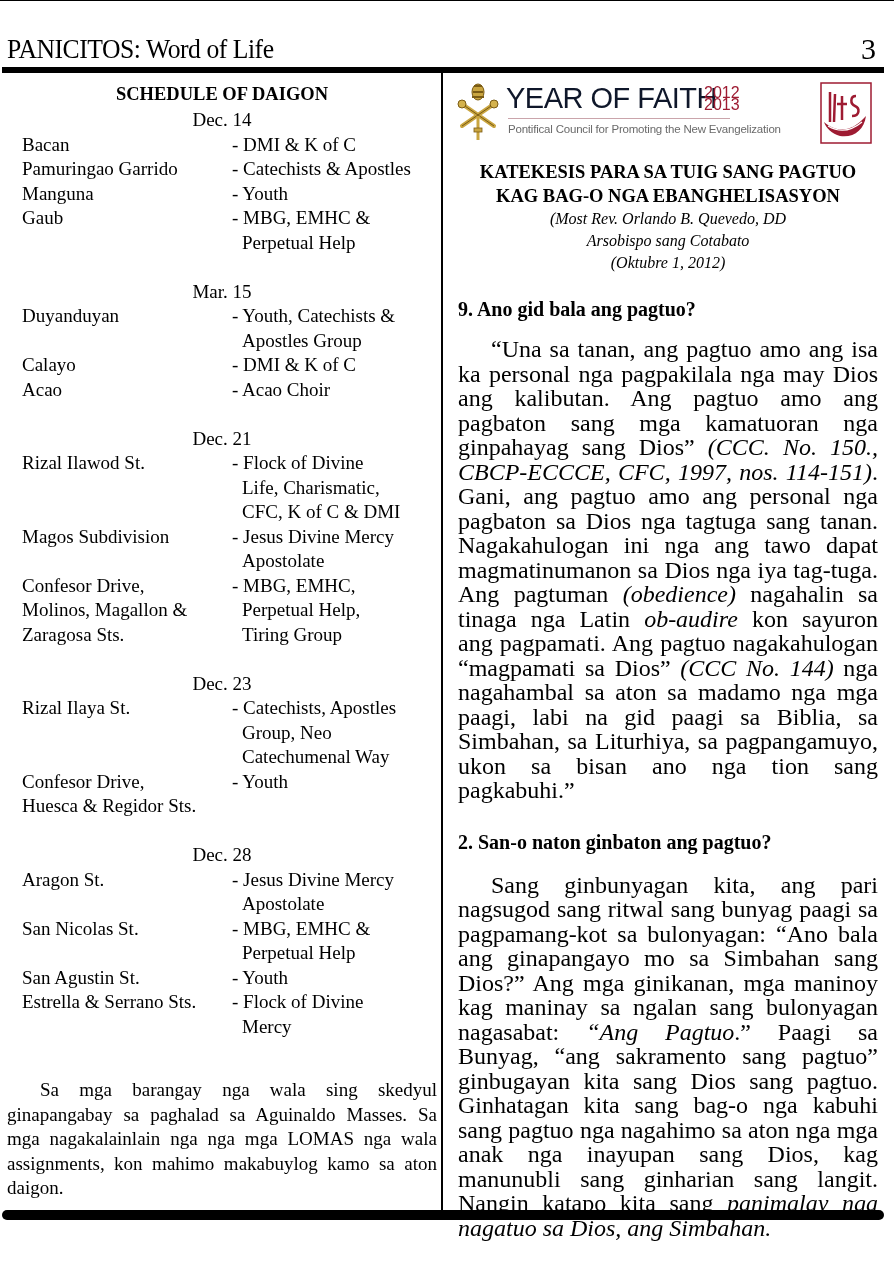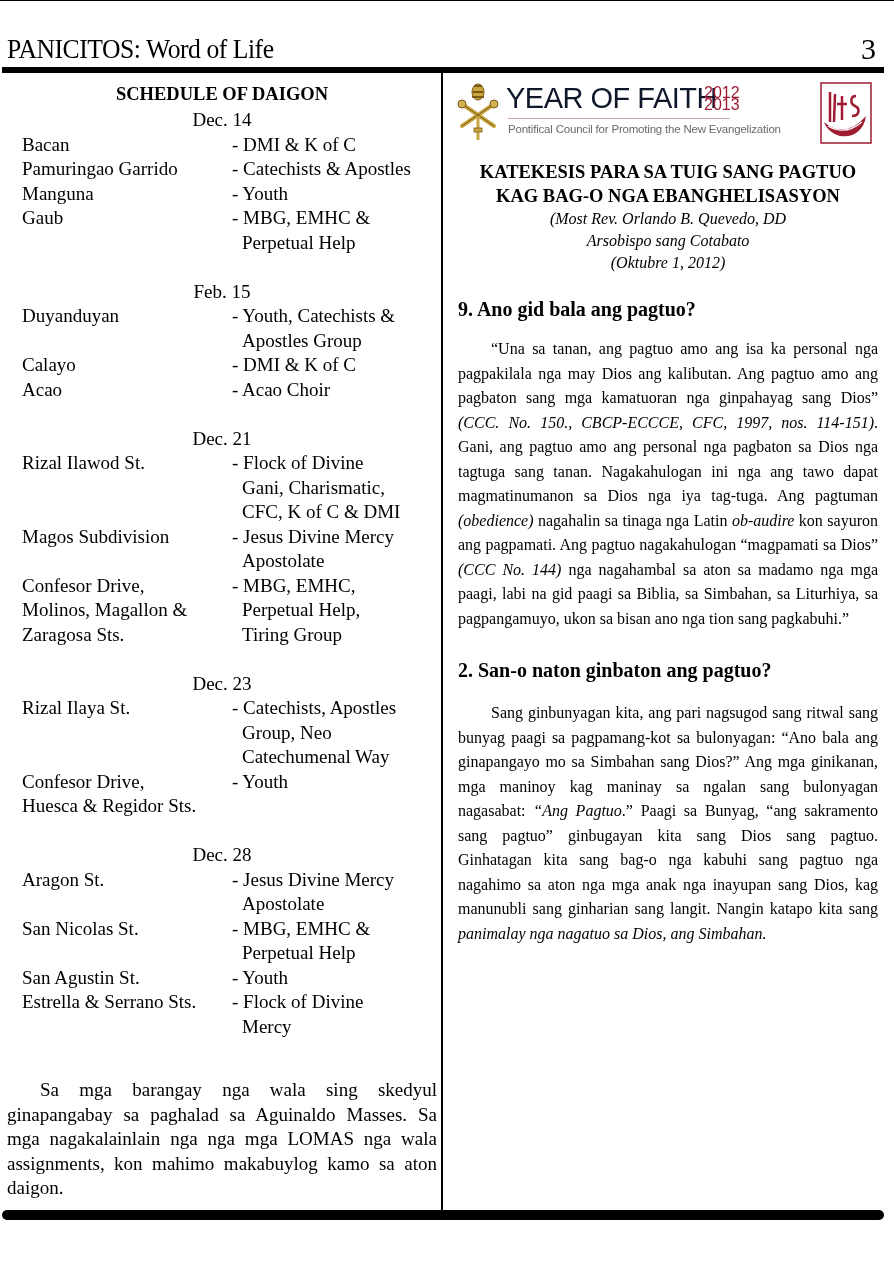--- a/index.html
+++ b/index.html
@@ -33,21 +33,21 @@
   .yof-title { position: absolute; left: 54px; top: 4px; font-family: "Liberation Sans", sans-serif; font-size: 29px; color: #0f172a; letter-spacing: -0.5px; line-height: 32px; }
   .yof-years { position: absolute; left: 252px; top: 9px; font-family: "Liberation Sans", sans-serif; font-size: 16px; color: #9e1b32; line-height: 12px; }
   .yof-line { position: absolute; left: 56px; top: 40px; width: 222px; height: 1px; background: #caa4ab; }
   .yof-sub { position: absolute; left: 56px; top: 45px; font-family: "Liberation Sans", sans-serif; font-size: 11.5px; color: #6a6a6a; letter-spacing: -0.2px; }
   .logo2 { position: absolute; left: 368px; top: 4px; width: 52px; height: 62px; }
 
   .right { position: absolute; left: 458px; top: 160px; width: 420px; font-family: "Liberation Serif", serif; }
   .art-title { text-align: center; font-weight: bold; font-size: 18.5px; line-height: 24px; }
   .byline { text-align: center; font-style: italic; font-size: 16px; line-height: 22px; }
   .q-head { font-weight: bold; font-size: 20px; line-height: 26px; }
-  .para { font-size: 16px; line-height: 24.5px; text-align: justify; text-indent: 33px; }
+  .para { font-size: 24px; line-height: 24.5px; text-align: justify; text-indent: 33px; }
   .para i { font-style: italic; }
 </style>
 </head>
 <body>
 
 <div class="top-rule"></div>
 <div class="masthead">PANICITOS: Word of Life</div>
 <div class="page-num">3</div>
 <div class="head-rule"></div>
 <div class="col-divider"></div>
@@ -83,21 +83,21 @@
       <div class="row">
         <div class="place">
           <div>Gaub</div>
         </div>
         <div class="group">
           <div>- MBG, EMHC &amp;</div>
           <div class="cont">Perpetual Help</div>
         </div>
       </div>
       <div class="gap"></div>
-      <div class="date">Feb. 15</div>
+      <div class="date">Mar. 15</div>
       <div class="row">
         <div class="place">
           <div>Duyanduyan</div>
         </div>
         <div class="group">
           <div>- Youth, Catechists &amp;</div>
           <div class="cont">Apostles Group</div>
         </div>
       </div>
       <div class="row">
@@ -117,21 +117,21 @@
         </div>
       </div>
       <div class="gap"></div>
       <div class="date">Dec. 21</div>
       <div class="row">
         <div class="place">
           <div>Rizal Ilawod St.</div>
         </div>
         <div class="group">
           <div>- Flock of Divine</div>
-          <div class="cont">Gani, Charismatic,</div>
+          <div class="cont">Life, Charismatic,</div>
           <div class="cont">CFC, K of C &amp; DMI</div>
         </div>
       </div>
       <div class="row">
         <div class="place">
           <div>Magos Subdivision</div>
         </div>
         <div class="group">
           <div>- Jesus Divine Mercy</div>
           <div class="cont">Apostolate</div>

